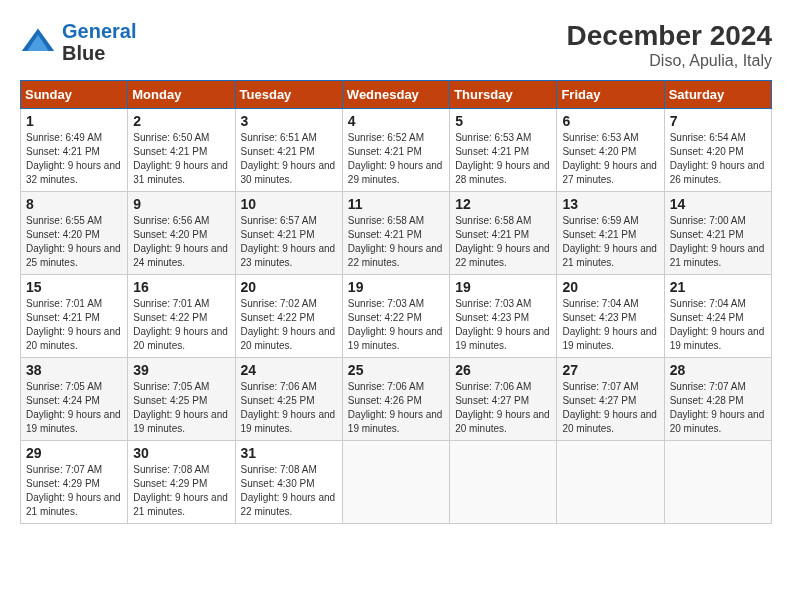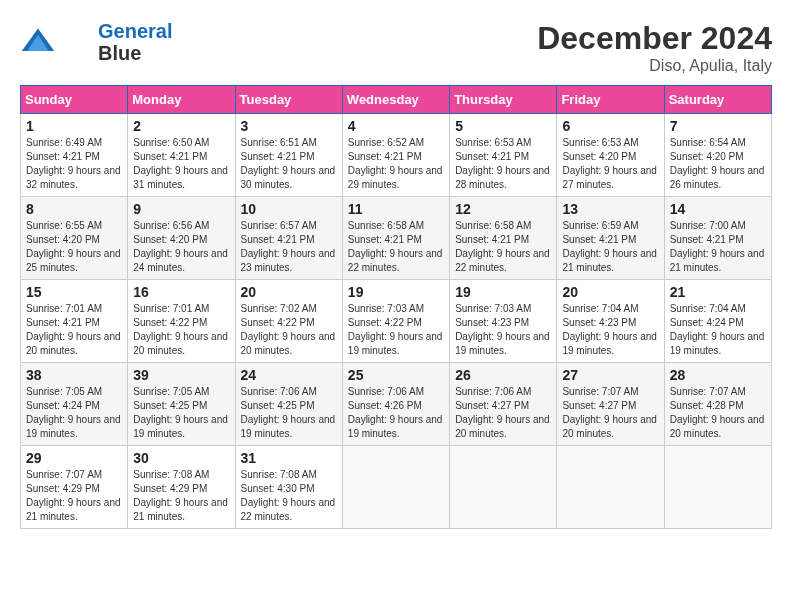--- a/index.html
+++ b/index.html
@@ -19,49 +19,48 @@
     .logo {
       display: flex;
       align-items: center;
       gap: 6px;
     }
     .logo-text {
       font-size: 20px;
       font-weight: bold;
       color: #333;
       line-height: 1.1;
-      margin-left: 36px;
     }
     .logo-text span {
       color: #1a6cb8;
     }
     .logo-icon {
       width: 36px;
       height: 36px;
     }
     .title-area {
       text-align: right;
     }
     .month-title {
-      font-size: 32px;
+      font-size: 28px;
       font-weight: bold;
       color: #333;
     }
     .location-title {
       font-size: 16px;
       color: #555;
       text-align: right;
     }
     .calendar-table {
       width: 100%;
       border-collapse: collapse;
       font-size: 11px;
     }
     .calendar-table th {
-      background-color: #ec4899;
+      background-color: #c2410c;
       color: #fff;
       padding: 6px 4px;
       text-align: left;
       font-size: 13px;
       font-weight: bold;
       border: 1px solid #1a6cb8;
     }
     .calendar-table td {
       border: 1px solid #ccc;
       vertical-align: top;

